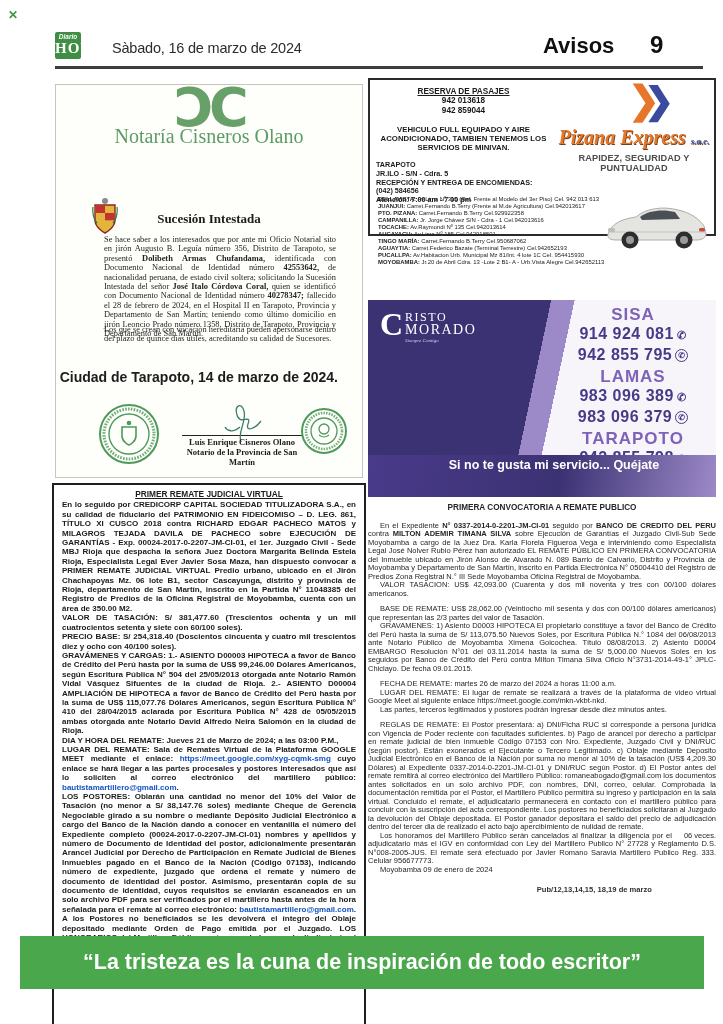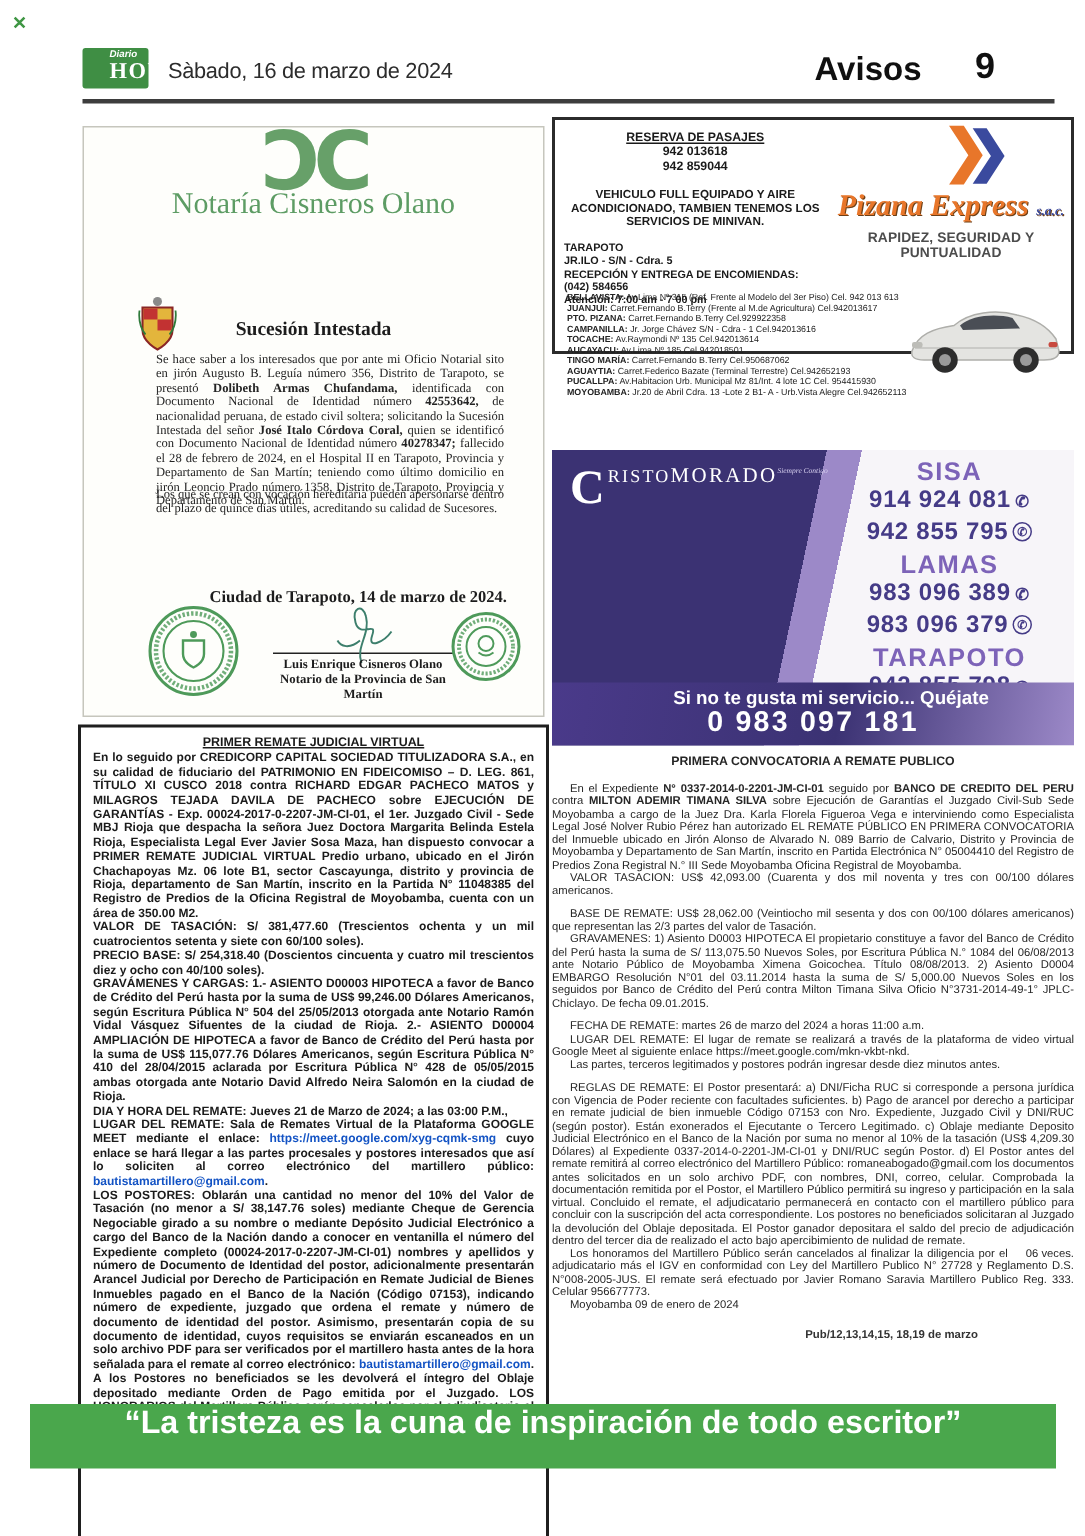--- a/index.html
+++ b/index.html
@@ -2,21 +2,21 @@
 <html><head>
 <meta charset="utf-8">
 <style>
   html,body{margin:0;padding:0;}
   body{width:723px;height:1024px;position:relative;background:#ffffff;
        font-family:"Liberation Sans",sans-serif;color:#1a1a1a;overflow:hidden;}
 
   
   .cutmark{position:absolute;left:8px;top:8px;color:#3f9644;font-size:12px;font-weight:bold;}
   .logo{position:absolute;left:55px;top:32px;width:26px;height:27px;background:#3f8e44;
-        color:#fff;text-align:left;border-radius:2px;padding-left:18px;}
+        color:#fff;text-align:center;border-radius:2px;}
   .logo .diario{font-size:6.5px;font-style:italic;font-weight:bold;line-height:8px;padding-top:1px;}
   .logo .hoy{font-size:15px;font-weight:bold;font-family:"Liberation Serif",serif;line-height:15px;letter-spacing:1px;}
   .hdr-date{position:absolute;left:112px;top:40px;font-size:14.5px;color:#2c2c2c;letter-spacing:-0.2px;}
   .hdr-section{position:absolute;left:543px;top:33px;font-size:22px;font-weight:bold;color:#101010;}
   .hdr-page{position:absolute;left:650px;top:31px;font-size:24px;font-weight:bold;color:#101010;}
   .hdr-rule{position:absolute;left:55px;top:66px;width:648px;height:3px;background:#3d3d3d;}
 
   
   .notaria{position:absolute;left:55px;top:84px;width:308px;height:394px;
            border:1px solid #c6c6bd;background:#fefefb;box-sizing:border-box;}
@@ -27,22 +27,22 @@
            font-family:"Liberation Serif",serif;color:#5d9c64;font-size:20px;}
   .nt-crest{position:absolute;left:36px;top:112px;}
   .nt-title{position:absolute;left:0;right:0;top:126px;text-align:center;
             font-family:"Liberation Serif",serif;font-weight:bold;font-size:13px;color:#1c1c1c;}
   .nt-body{position:absolute;left:48px;right:26px;top:150px;
            font-family:"Liberation Serif",serif;font-size:8.4px;line-height:9.4px;
            text-align:justify;color:#242424;}
   .nt-body2{position:absolute;left:48px;right:26px;top:240px;
             font-family:"Liberation Serif",serif;font-size:8.4px;line-height:9.4px;
             text-align:justify;color:#242424;}
-  .nt-date{position:absolute;right:24px;top:307px;font-family:Liberation Serif, serif;
-           font-weight:bold;font-size:11px;color:#1c1c1c;}
+  .nt-date{position:absolute;right:24px;top:284px;font-family:Liberation Sans, sans-serif;
+           font-weight:bold;font-size:14px;color:#1c1c1c;}
   .nt-seal-l{position:absolute;left:42px;top:318px;}
   .nt-seal-r{position:absolute;right:14px;top:322px;}
   .nt-sign{position:absolute;left:118px;top:312px;width:136px;text-align:center;}
   .nt-sign svg{display:block;margin:0 auto -8px auto;}
   .nt-sign .sline{border-top:1px solid #222;margin:0 8px 1px 8px;}
   .nt-signer{font-family:"Liberation Serif",serif;font-weight:bold;font-size:8.5px;line-height:10px;color:#1c1c1c;}
 
   
   .remate1{position:absolute;left:52px;top:483px;width:314px;height:566px;
            border:2px solid #1f1f1f;box-sizing:border-box;padding:5px 8px;
@@ -69,21 +69,21 @@
   .pz-tag{font-size:9.2px;font-weight:bold;color:#4c4c4c;margin-top:4px;letter-spacing:0.1px;}
   .branches{position:absolute;left:8px;top:116px;width:228px;font-size:5.9px;line-height:7px;color:#222;}
   .branch b{font-weight:bold;}
   .car-img{position:absolute;right:4px;top:112px;}
 
   
   .cristo{position:absolute;left:368px;top:300px;width:348px;height:197px;overflow:hidden;
           background:linear-gradient(102deg,#3b3273 0%,#3b3273 47%,#9c89c8 47%,#9c89c8 53%,#f7f5f9 53%,#f7f5f9 100%);}
   .cm-logo{position:absolute;left:12px;top:8px;color:#fff;font-family:"Liberation Serif",serif;display:flex;}
   .cm-bigC{font-size:32px;line-height:32px;font-weight:bold;}
-  .cm-txt{display:flex;margin-left:2px;margin-top:3px;}
+  .cm-txt{display:flex;flex-direction:column;margin-left:2px;margin-top:3px;}
   .cm-l1{font-size:12px;letter-spacing:1.5px;line-height:12px;}
   .cm-l2{font-size:14px;letter-spacing:1.5px;line-height:14px;font-family:Liberation Serif, serif;}
   .cm-l3{font-size:5px;font-style:italic;color:#d6cfee;line-height:7px;}
   .cm-phones{position:absolute;right:8px;top:2px;width:150px;text-align:center;}
   .cm-city{font-size:17px;font-weight:bold;color:#7d63b8;letter-spacing:1px;margin-top:3px;line-height:19px;}
   .cm-num{font-size:16px;font-weight:bold;color:#453b87;letter-spacing:0.5px;line-height:19px;white-space:nowrap;}
   .cm-ic{font-size:11px;margin-left:3px;}
   .cm-icw{display:inline-block;font-size:8px;border:1.2px solid #453b87;border-radius:50%;
           width:11px;height:11px;line-height:11px;vertical-align:2px;margin-left:3px;}
   .cm-strip{position:absolute;left:0;bottom:0;width:100%;height:42px;text-align:center;color:#fff;
@@ -95,22 +95,22 @@
   
   .remate2{position:absolute;left:368px;top:504px;width:348px;font-size:7.5px;line-height:8.5px;
            text-align:justify;color:#262626;}
   .r2-title{text-align:center;font-weight:bold;font-size:8.2px;margin-bottom:9px;}
   .remate2 p{margin:0;text-indent:12px;}
   .gap{margin-top:7px !important;}
   .r2-veces{float:right;}
   .r2-pub{text-align:right;padding-right:64px;margin-top:12px;font-size:7.6px;font-weight:bold;color:#333;}
 
   
-  .banner{position:absolute;left:20px;top:936px;width:684px;height:43px;background:#4aa74c;
-          display:flex;justify-content:center;}
+  .banner{position:absolute;left:20px;top:936px;width:684px;height:53px;background:#4aa74c;
+          display:flex;align-items:center;justify-content:center;}
   .banner span{color:#fff;font-weight:bold;font-size:21.5px;}
 </style>
 </head>
 <body>
 
 <span class="cutmark">✕</span>
 
 <div class="logo">
   <div class="diario">Diario</div>
   <div class="hoy">HOY</div>
@@ -239,21 +239,20 @@
     <div class="cm-num"><span>942 855 795</span><span class="cm-icw">✆</span></div>
     <div class="cm-city">LAMAS</div>
     <div class="cm-num"><span>983 096 389</span><span class="cm-ic">✆</span></div>
     <div class="cm-num"><span>983 096 379</span><span class="cm-icw">✆</span></div>
     <div class="cm-city">TARAPOTO</div>
     <div class="cm-num"><span>942 855 798</span><span class="cm-ic">✆</span></div>
     <div class="cm-num"><span>914 925 257</span><span class="cm-icw">✆</span></div>
   </div>
   <div class="cm-strip">
     <div class="cm-complaint">Si no te gusta mi servicio... Quéjate</div>
-    <div class="cm-cphone">0 983 097 181</div>
   </div>
 </div>
 
 <div class="remate2">
   <div class="r2-title">PRIMERA CONVOCATORIA A REMATE PUBLICO</div>
   <p><span>En el Expediente </span><b>N° 0337-2014-0-2201-JM-CI-01</b><span> seguido por </span><b>BANCO DE CREDITO DEL PERU</b><span> contra </span><b>MILTON ADEMIR TIMANA SILVA</b><span> sobre Ejecución de Garantías el Juzgado Civil-Sub Sede Moyobamba a cargo de la Juez Dra. Karla Florela Figueroa Vega e interviniendo como Especialista Legal José Nolver Rubio Pérez han autorizado EL REMATE PÚBLICO EN PRIMERA CONVOCATORIA del  Inmueble ubicado en Jirón Alonso de Alvarado N. 089 Barrio de Calvario, Distrito y Provincia de Moyobamba y Departamento de San Martín, inscrito en Partida Electrónica N° 05004410 del Registro de Predios Zona Registral N.° III Sede Moyobamba Oficina Registral de Moyobamba.</span></p>
   <p>VALOR TASACION: US$ 42,093.00 (Cuarenta y dos mil noventa y tres con 00/100 dólares americanos.</p>
   <p class="gap">BASE DE REMATE: US$ 28,062.00 (Veintiocho mil sesenta y dos con 00/100 dólares americanos) que representan las 2/3 partes del valor de Tasación.</p>
   <p>GRAVAMENES: 1) Asiento D0003 HIPOTECA El propietario constituye a favor del Banco de Crédito del Perú hasta la suma de S/ 113,075.50 Nuevos Soles, por Escritura Pública N.° 1084 del 06/08/2013 ante Notario Público de Moyobamba Ximena Goicochea. Título 08/08/2013. 2) Asiento D0004 EMBARGO Resolución N°01 del 03.11.2014 hasta la suma de S/ 5,000.00 Nuevos Soles en los seguidos por Banco de Crédito del Perú contra Milton Timana Silva Oficio N°3731-2014-49-1° JPLC-Chiclayo. De fecha 09.01.2015.</p>
   <p class="gap">FECHA DE REMATE: martes 26 de marzo del 2024 a horas 11:00 a.m.</p>

